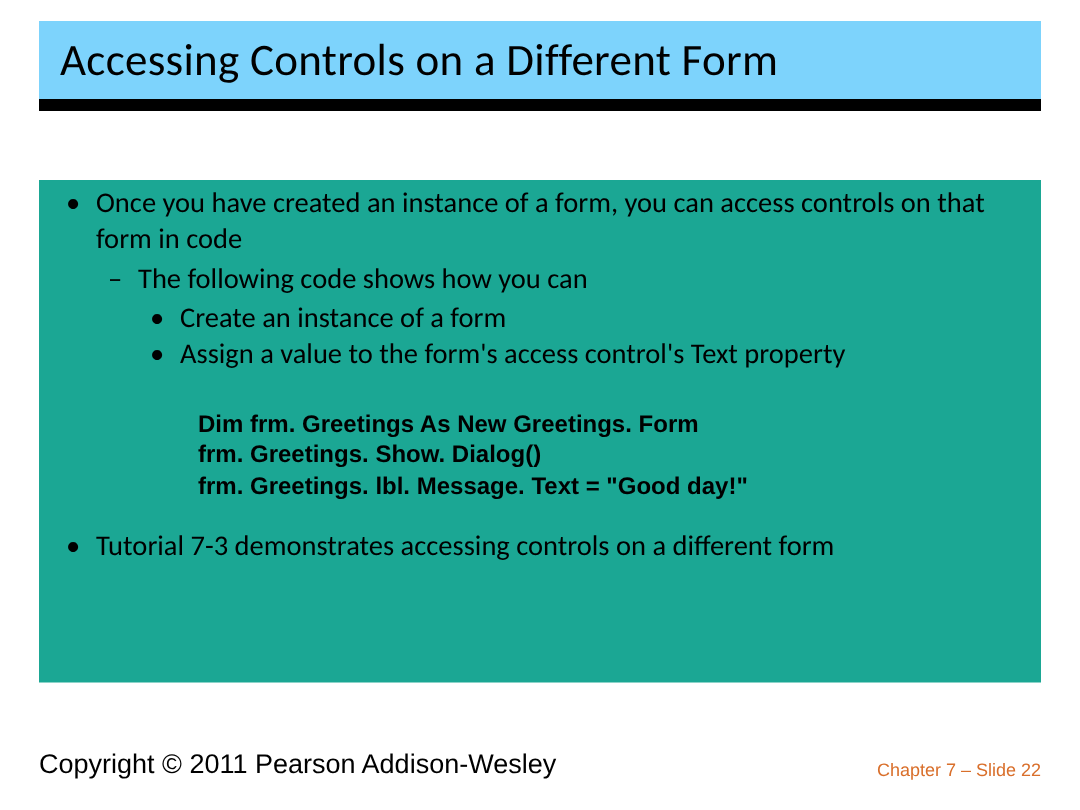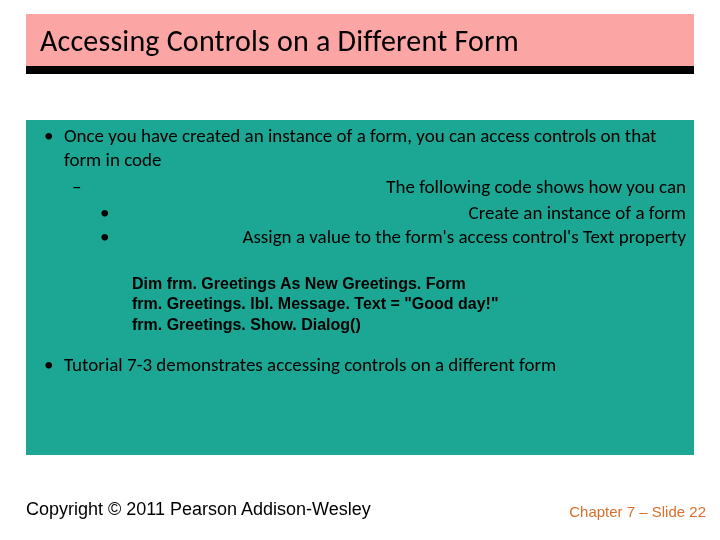--- a/index.html
+++ b/index.html
@@ -25,21 +25,21 @@
     width: 668px;
     height: 60px;
     background: #000000;
   }
   .title-bar {
     position: absolute;
     left: 0;
     top: 0;
     width: 668px;
     height: 52px;
-    background: #fca5a5;
+    background: #7dd3fc;
     display: flex;
     align-items: center;
     padding-left: 14px;
     box-sizing: border-box;
   }
   .title-bar h1 {
     margin: 0;
     font-size: 30px;
     font-weight: 400;
     color: #000;
@@ -59,21 +59,21 @@
     top: 124px;
     width: 650px;
     color: #000;
     font-size: 19px;
     line-height: 1.28;
   }
   ul.lvl1 { list-style: none; margin: 0; padding: 0; }
   ul.lvl1 > li { position: relative; padding-left: 28px; margin: 0 0 2px 0; }
   ul.lvl1 > li::before { content: "•"; position: absolute; left: 8px; top: 0; }
   ul.lvl2 { list-style: none; margin: 2px 0 0 0; padding: 0; }
-  ul.lvl2 > li { position: relative; padding-left: 28px; margin: 0; text-align: right; }
+  ul.lvl2 > li { position: relative; padding-left: 28px; margin: 0; }
   ul.lvl2 > li::before { content: "–"; position: absolute; left: 8px; top: 0; }
   ul.lvl3 { list-style: none; margin: 2px 0 0 0; padding: 0; }
   ul.lvl3 > li { position: relative; padding-left: 28px; margin: 0; }
   ul.lvl3 > li::before { content: "•"; position: absolute; left: 8px; top: 0; }
   .code-block {
     margin: 24px 0 18px 96px;
     font-family: Arial, sans-serif;
     font-weight: 700;
     font-size: 16px;
     line-height: 1.28;
@@ -83,23 +83,23 @@
   .footer-left {
     position: absolute;
     left: 26px;
     bottom: 20px;
     font-size: 18px;
     font-family: Arial, sans-serif;
     color: #000;
   }
   .footer-right {
     position: absolute;
-    right: 14px;
+    right: 26px;
     bottom: 20px;
-    font-size: 15px;
+    font-size: 12px;
     font-family: Arial, sans-serif;
     color: #d96f2b;
   }
 </style>
 </head>
 <body>
 
 <div class="slide">
 
   <div class="title-wrap">
@@ -121,22 +121,22 @@
               <li><span>Create an instance of a form</span></li>
               <li><span>Assign a value to the form's access control's Text property</span></li>
             </ul>
           </li>
         </ul>
       </li>
     </ul>
 
     <div class="code-block">
       <div>Dim frm. Greetings As New Greetings. Form</div>
+      <div>frm. Greetings. Show. Dialog()</div>
       <div>frm. Greetings. lbl. Message. Text = "Good day!"</div>
-      <div>frm. Greetings. Show. Dialog()</div>
     </div>
 
     <ul class="lvl1">
       <li>
         <span>Tutorial 7-3 demonstrates accessing controls on a different form</span>
       </li>
     </ul>
   </div>
 
   <div class="footer-left">Copyright © 2011 Pearson Addison-Wesley</div>

